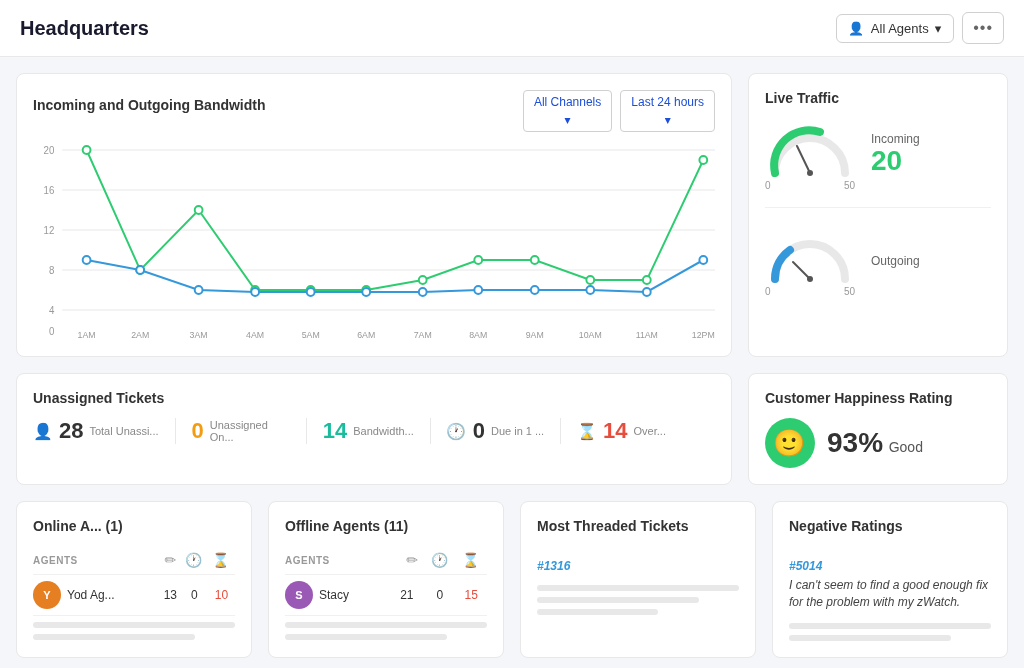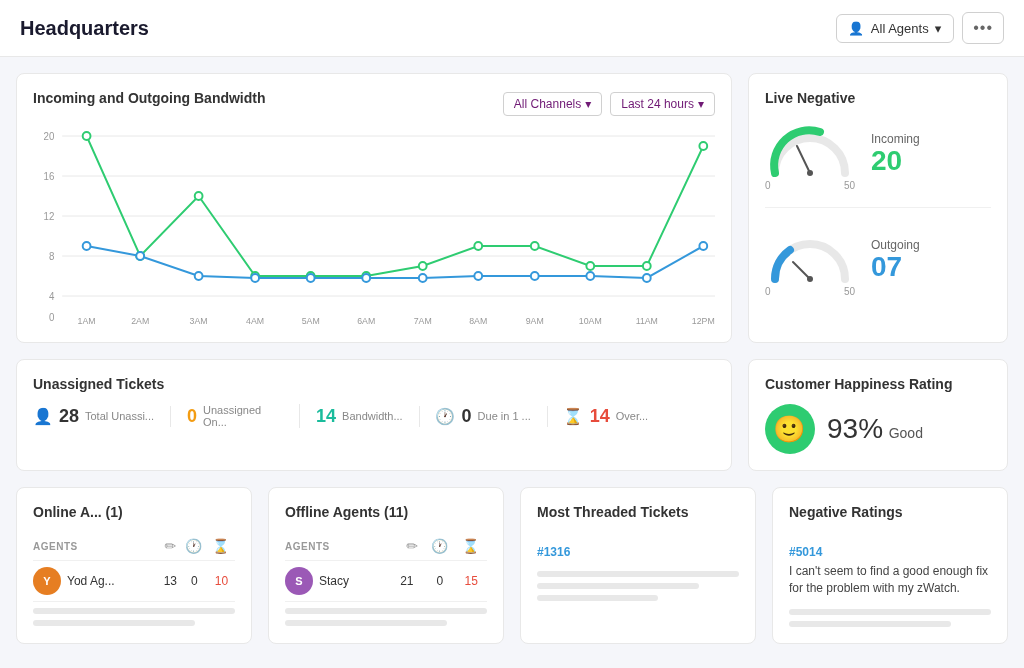--- a/index.html
+++ b/index.html
@@ -83,24 +83,25 @@
       display: flex;
       gap: 8px;
     }
     .filter-btn {
       border: 1px solid #d0d0d0;
       background: #fff;
       border-radius: 4px;
       padding: 4px 10px;
       cursor: pointer;
       font-size: 12px;
-      color: #701a75;
+      color: #1d4ed8;
       display: flex;
       align-items: center;
       gap: 4px;
+      flex-direction: column;
     }
     .chart-container {
       position: relative;
       height: 200px;
       margin-top: 8px;
     }
     .chart-svg {
       width: 100%;
       height: 100%;
     }
@@ -163,21 +164,21 @@
     .ticket-stat {
       display: flex;
       align-items: center;
       gap: 6px;
       padding: 0 16px;
       border-right: 1px solid #e8e8e8;
     }
     .ticket-stat:first-child { padding-left: 0; }
     .ticket-stat:last-child { border-right: none; }
     .ticket-icon { font-size: 16px; color: #999; }
-    .ticket-num { font-size: 18px; font-weight: 700; color: #333; }
+    .ticket-num { font-size: 22px; font-weight: 700; color: #333; }
     .ticket-num.orange { color: #f39c12; }
     .ticket-num.teal { color: #1abc9c; }
     .ticket-num.red { color: #e74c3c; }
     .ticket-label { font-size: 11px; color: #888; max-width: 80px; }
     
     .happiness-card {
       grid-column: 2;
       grid-row: 2;
     }
     .happiness-content {
@@ -191,21 +192,21 @@
       height: 50px;
       background: #2ecc71;
       border-radius: 50%;
       display: flex;
       align-items: center;
       justify-content: center;
       font-size: 26px;
     }
     .happiness-value {
       font-size: 28px;
-      font-weight: 400;
+      font-weight: 700;
       color: #333;
     }
     .happiness-desc {
       font-size: 14px;
       color: #555;
       margin-left: 2px;
       text-align: right;
     }
     
     .bottom-row {
@@ -235,20 +236,21 @@
       align-items: center;
       justify-content: center;
       font-size: 11px;
       color: #fff;
       font-weight: 600;
     }
     .avatar-yod { background: #e67e22; }
     .avatar-stacy { background: #9b59b6; }
     .ticket-row {
       margin-top: 25px;
+      font-style: italic;
     }
     .ticket-id {
       font-size: 12px;
       font-weight: 600;
       color: #3498db;
     }
     .ticket-desc {
       font-size: 12px;
       color: #444;
       margin-top: 2px;
@@ -359,21 +361,21 @@
         <circle cx="457" cy="150" r="4" fill="#fff" stroke="#3498db" stroke-width="2"></circle>
         <circle cx="515" cy="150" r="4" fill="#fff" stroke="#3498db" stroke-width="2"></circle>
         <circle cx="572" cy="150" r="4" fill="#fff" stroke="#3498db" stroke-width="2"></circle>
         <circle cx="630" cy="152" r="4" fill="#fff" stroke="#3498db" stroke-width="2"></circle>
         <circle cx="688" cy="120" r="4" fill="#fff" stroke="#3498db" stroke-width="2"></circle>
       </svg>
     </div>
   </div>
 
   <div class="card live-traffic-card">
-    <div class="card-title">Live Negative</div>
+    <div class="card-title">Live Traffic</div>
 
     <div class="gauge-section">
       <div>
         <div class="gauge-container">
           <svg width="90" height="60" viewBox="0 0 90 60">
 
             <path d="M 10 55 A 35 35 0 0 1 80 55" fill="none" stroke="#e8e8e8" stroke-width="8" stroke-linecap="round"></path>
 
             <path d="M 10 55 A 35 35 0 0 1 55 14" fill="none" stroke="#2ecc71" stroke-width="8" stroke-linecap="round"></path>
 
@@ -405,21 +407,20 @@
             <circle cx="45" cy="55" r="3" fill="#555"></circle>
           </svg>
         </div>
         <div class="gauge-minmax">
           <span>0</span>
           <span>50</span>
         </div>
       </div>
       <div class="gauge-info">
         <div class="gauge-label">Outgoing</div>
-        <div class="gauge-value blue">07</div>
       </div>
     </div>
   </div>
 
   <div class="card unassigned-card">
     <div class="card-title">Unassigned Tickets</div>
     <div class="tickets-stats">
       <div class="ticket-stat">
         <span class="ticket-icon">👤</span>
         <span class="ticket-num">28</span>

